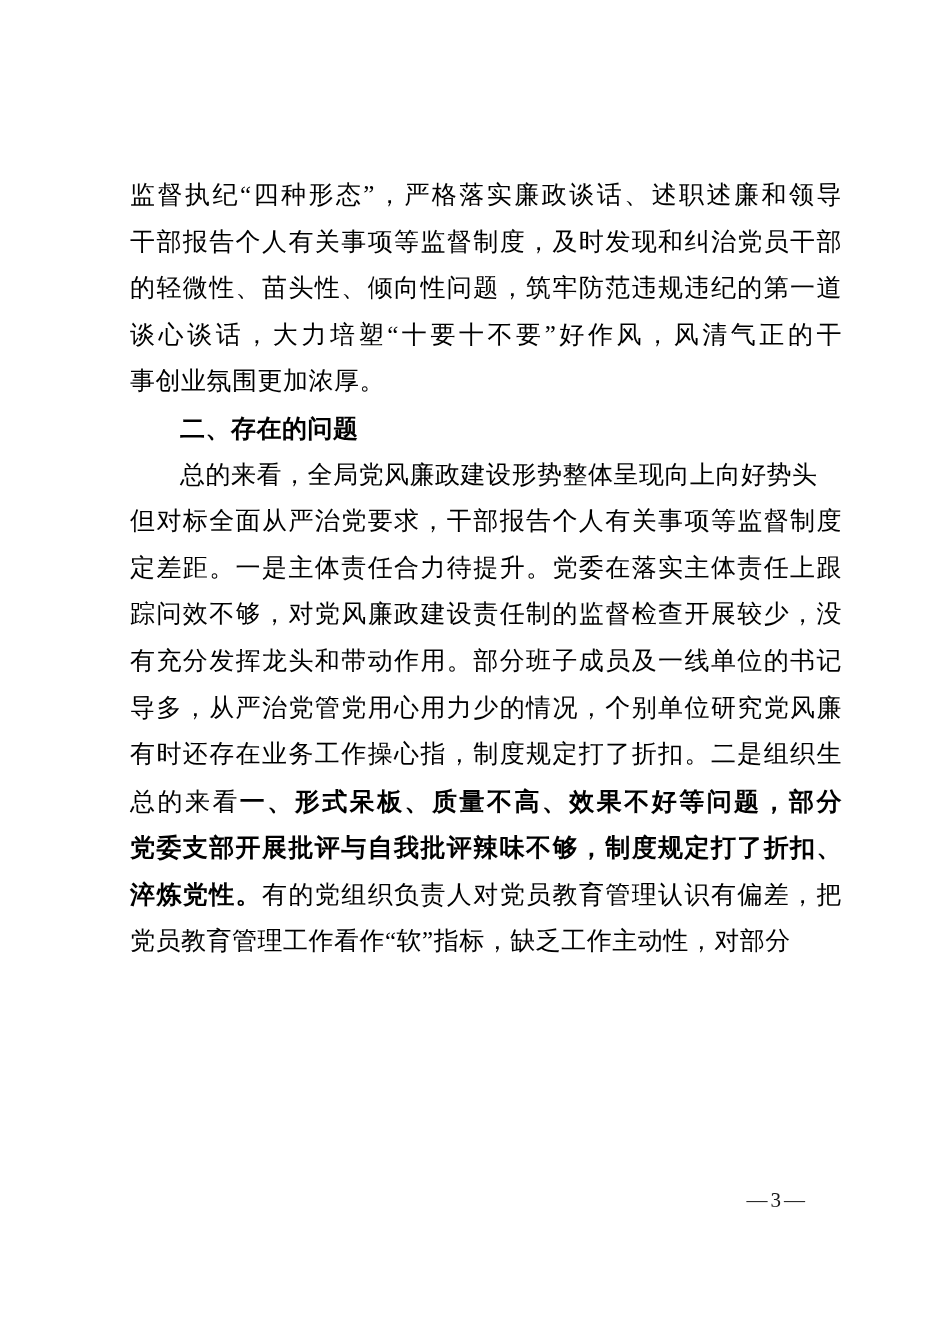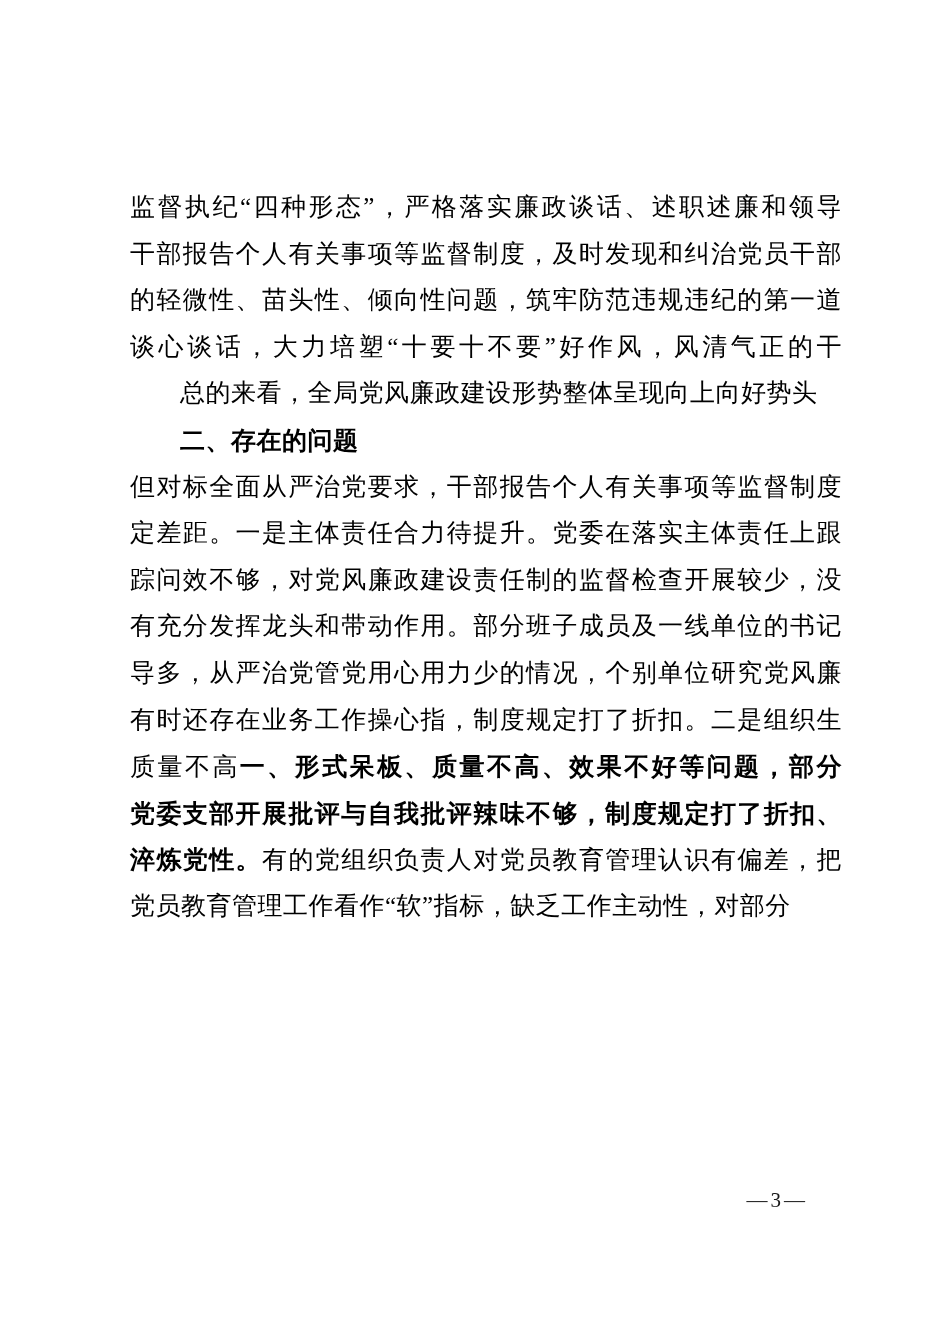--- a/index.html
+++ b/index.html
@@ -12,21 +12,21 @@
     width: 950px;
     height: 1344px;
     background: #ffffff;
     overflow: hidden;
     color: #000000;
     font-family: "Liberation Serif", serif;
   }
   .text-block {
     position: absolute;
     left: 130px;
-    top: 184px;
+    top: 172px;
     width: 712px;
   }
   .line {
     height: 46.6px;
     line-height: 46.6px;
     font-size: 25px;
     text-align: justify;
     text-align-last: left;
     letter-spacing: 0.5px;
   }
@@ -60,27 +60,28 @@
 </style>
 </head>
 <body>
 
 <div class="page">
   <div class="text-block">
       <div class="line fill"><span class="run">监督执纪“四种形态”，严格落实廉政谈话、述职述廉和领导</span></div>
       <div class="line fill"><span class="run">干部报告个人有关事项等监督制度，及时发现和纠治党员干部</span></div>
       <div class="line fill"><span class="run">的轻微性、苗头性、倾向性问题，筑牢防范违规违纪的第一道</span></div>
       <div class="line fill"><span class="run">谈心谈话，大力培塑“十要十不要”好作风，风清气正的干</span></div>
+      <div class="line"><span class="run">事创业氛围更加浓厚。</span></div>
+      <div class="line indent heading"><span class="run bold">二、存在的问题</span></div>
       <div class="line indent"><span class="run">总的来看，全局党风廉政建设形势整体呈现向上向好势头</span></div>
-      <div class="line indent heading"><span class="run bold">二、存在的问题</span></div>
       <div class="line fill"><span class="run">但对标全面从严治党要求，干部报告个人有关事项等监督制度</span></div>
       <div class="line fill"><span class="run">定差距。一是主体责任合力待提升。党委在落实主体责任上跟</span></div>
       <div class="line fill"><span class="run">踪问效不够，对党风廉政建设责任制的监督检查开展较少，没</span></div>
       <div class="line fill"><span class="run">有充分发挥龙头和带动作用。部分班子成员及一线单位的书记</span></div>
       <div class="line fill"><span class="run">导多，从严治党管党用心用力少的情况，个别单位研究党风廉</span></div>
       <div class="line fill"><span class="run">有时还存在业务工作操心指，制度规定打了折扣。二是组织生</span></div>
-      <div class="line fill"><span class="run">质量不高</span><span class="run bold">一、形式呆板、质量不高、效果不好等问题，部分</span></div>
+      <div class="line fill"><span class="run">总的来看</span><span class="run bold">一、形式呆板、质量不高、效果不好等问题，部分</span></div>
       <div class="line fill"><span class="run bold">党委支部开展批评与自我批评辣味不够，制度规定打了折扣、</span></div>
       <div class="line fill"><span class="run bold">淬炼党性。</span><span class="run">有的党组织负责人对党员教育管理认识有偏差，把</span></div>
       <div class="line"><span class="run">党员教育管理工作看作“软”指标，缺乏工作主动性，对部分</span></div>
     </div>
   <div class="page-number">—3—</div>
 </div>
 
 </body></html>

